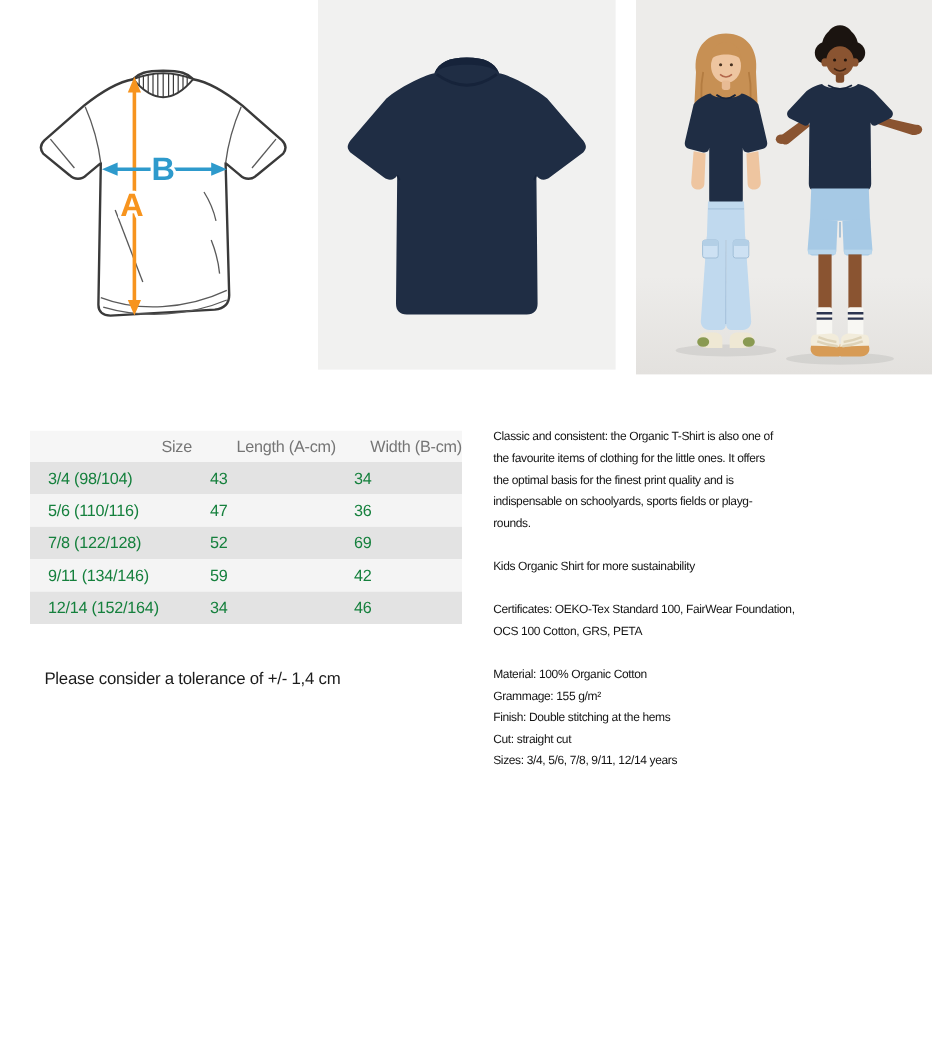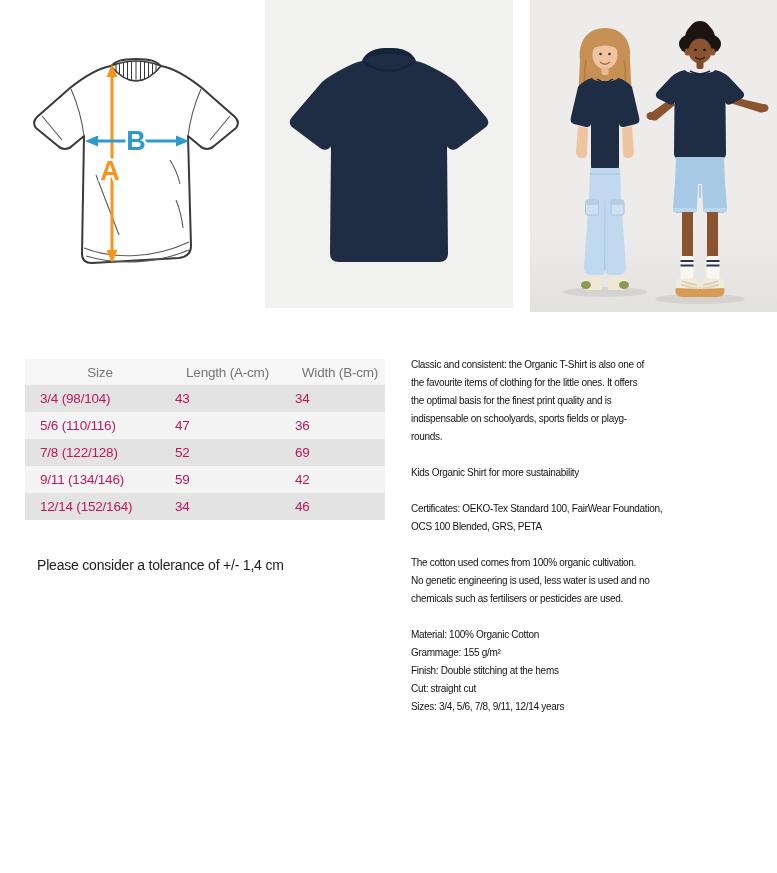--- a/index.html
+++ b/index.html
@@ -15,23 +15,23 @@
 
   .diag-label{font-family:"Liberation Sans",sans-serif;font-weight:bold;font-size:27px;
     paint-order:stroke;stroke:#ffffff;stroke-width:5px;stroke-linejoin:round;text-anchor:middle;}
 
   
   .size-table{position:absolute;left:25px;top:359px;border-collapse:collapse;table-layout:fixed;width:360px;
     font-size:13.5px;letter-spacing:-0.2px;}
   .size-table col.c1{width:135px;}
   .size-table col.c2{width:120px;}
   .size-table col.c3{width:105px;}
-  .size-table th{background:#f6f6f6;color:#757575;font-weight:normal;text-align:center;
+  .size-table th{background:#f6f6f6;color:#757575;font-weight:normal;text-align:right;
     height:26px;padding:0 0 0 15px;}
-  .size-table td{color:#be185d;height:27px;padding:0 0 0 15px;}
+  .size-table td{color:#15803d;height:27px;padding:0 0 0 15px;}
   .size-table tr.odd td{background:#e3e3e3;}
   .size-table tr.even td{background:#f4f4f4;margin-top:44px;}
 
   
   .tolerance{position:absolute;left:37px;top:557px;font-size:14px;color:#1c1c1c;letter-spacing:-0.2px;}
 
   
   .description{position:absolute;left:411px;top:356px;width:366px;color:#141414;
     font-size:10px;line-height:18px;letter-spacing:-0.3px;}
   .description p{margin:0 0 18px 0;white-space:pre-line;}
@@ -245,24 +245,21 @@
   <div class="tolerance">Please consider a tolerance of +/- 1,4 cm</div>
 
   <div class="description">
     <p>Classic and consistent: the Organic T-Shirt is also one of
 the favourite items of clothing for the little ones. It offers
 the optimal basis for the finest print quality and is
 indispensable on schoolyards, sports fields or playg-
 rounds.</p>
     <p>Kids Organic Shirt for more sustainability</p>
     <p>Certificates: OEKO-Tex Standard 100, FairWear Foundation,
-OCS 100 Blended, GRS, PETA</p>
-    <p>The cotton used comes from 100% organic cultivation.
-No genetic engineering is used, less water is used and no
-chemicals such as fertilisers or pesticides are used.</p>
+OCS 100 Cotton, GRS, PETA</p>
     <p>Material: 100% Organic Cotton
 Grammage: 155 g/m²
 Finish: Double stitching at the hems
 Cut: straight  cut
 Sizes: 3/4, 5/6, 7/8, 9/11, 12/14 years</p>
   </div>
 
 </div>
 
 </body></html>

